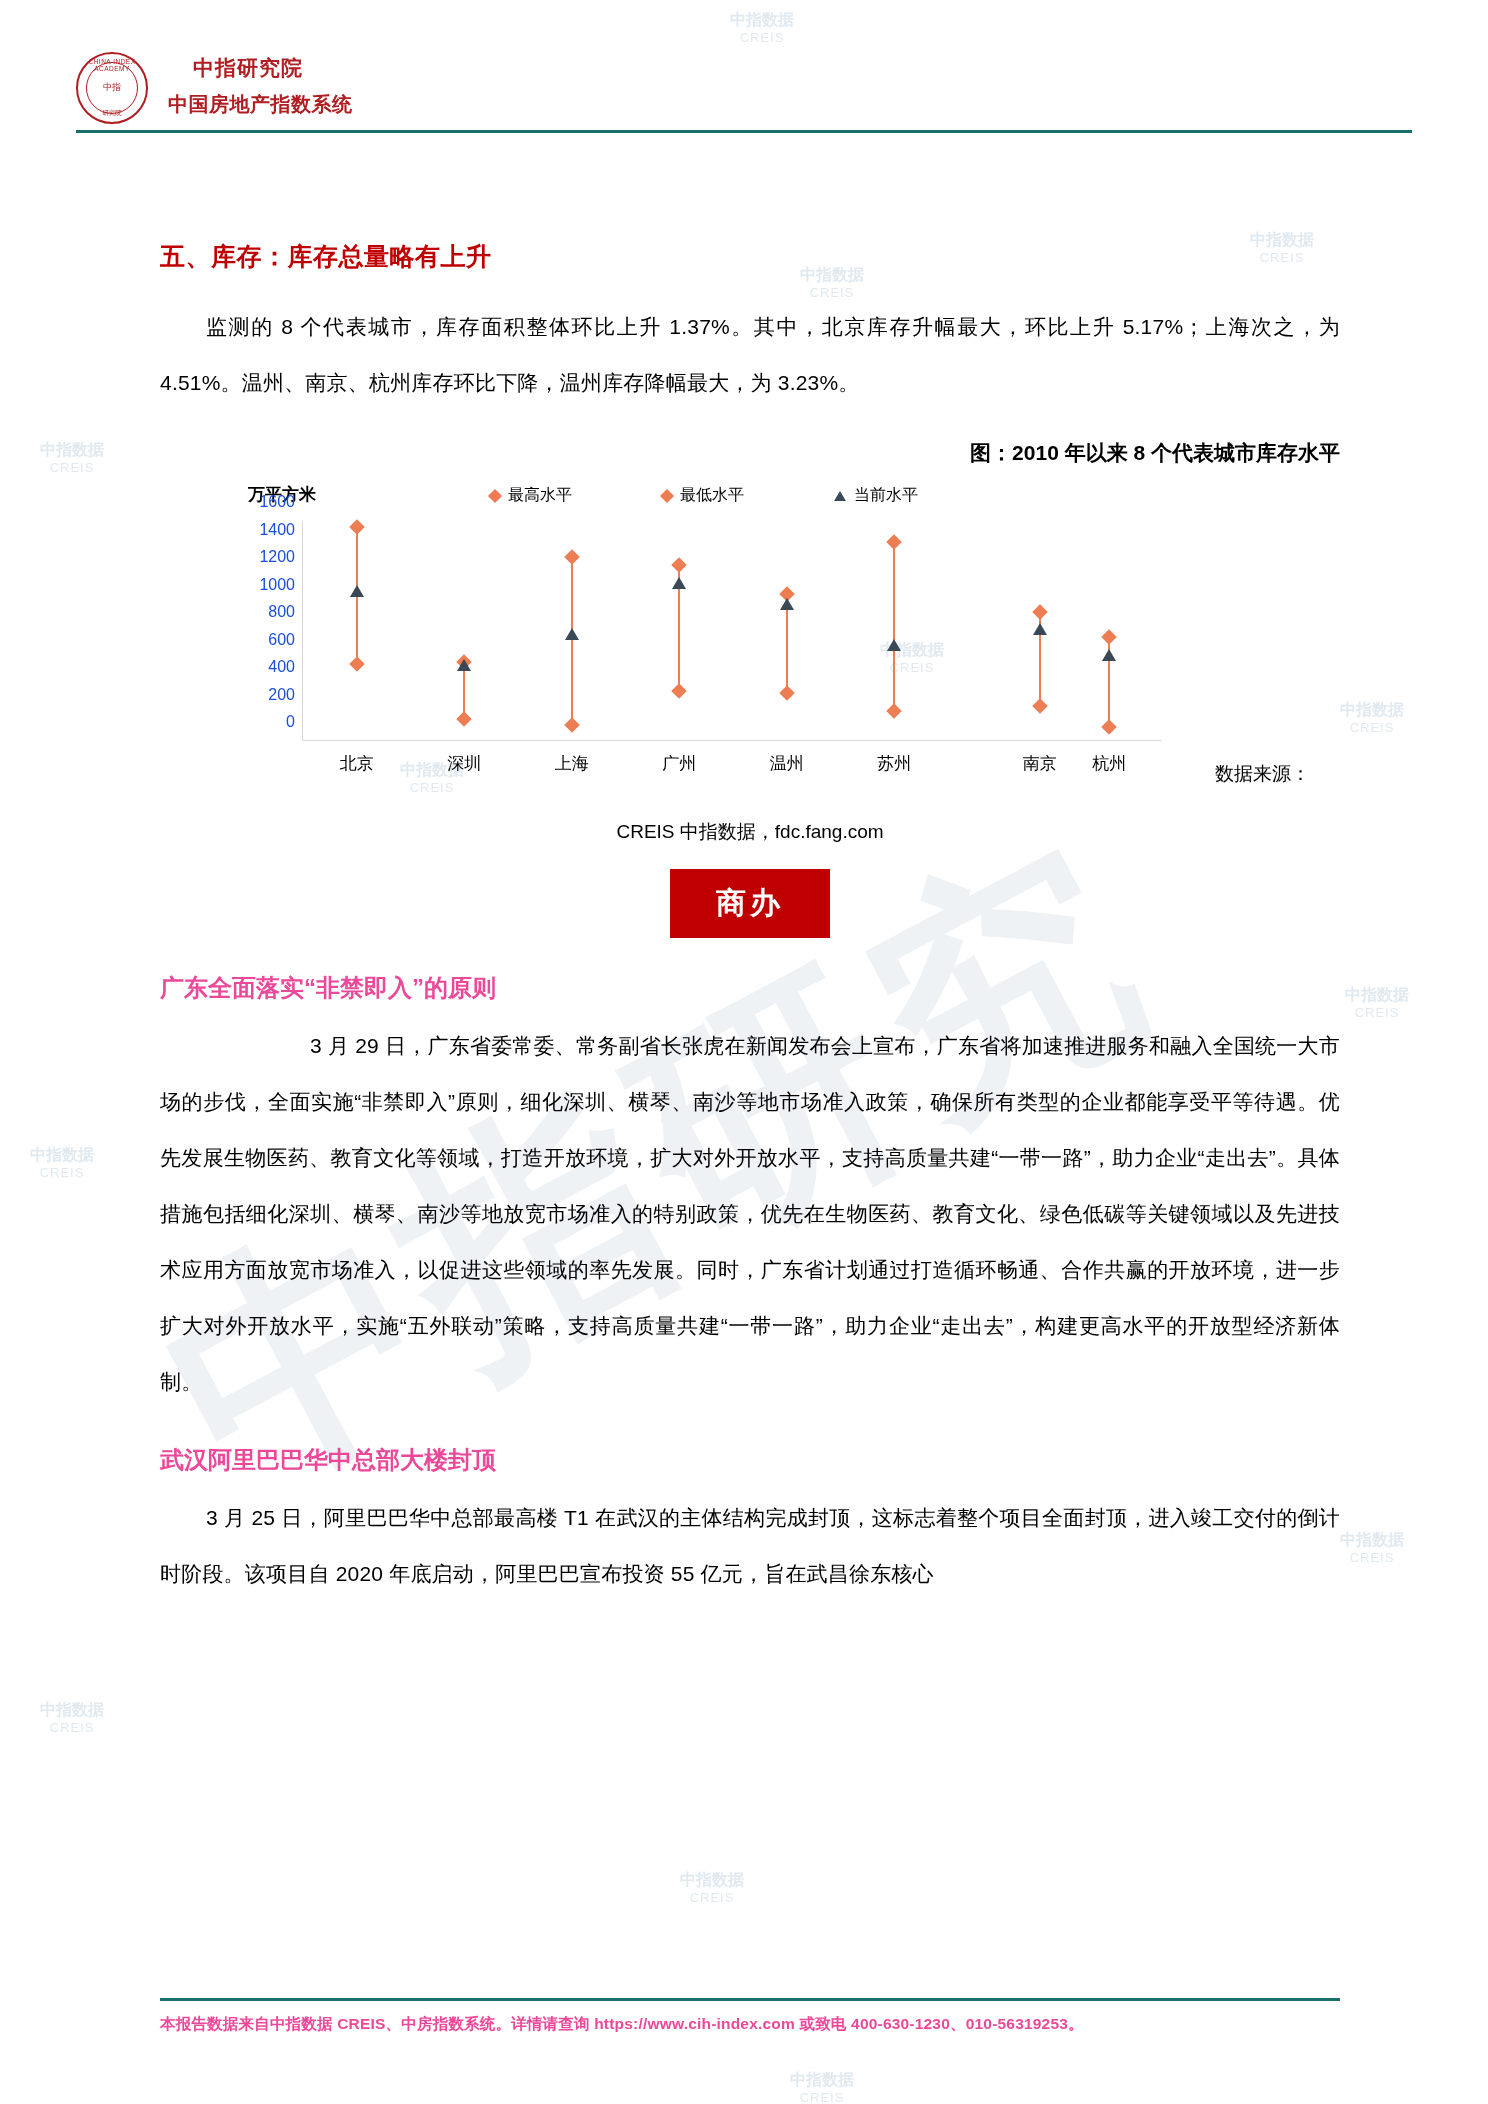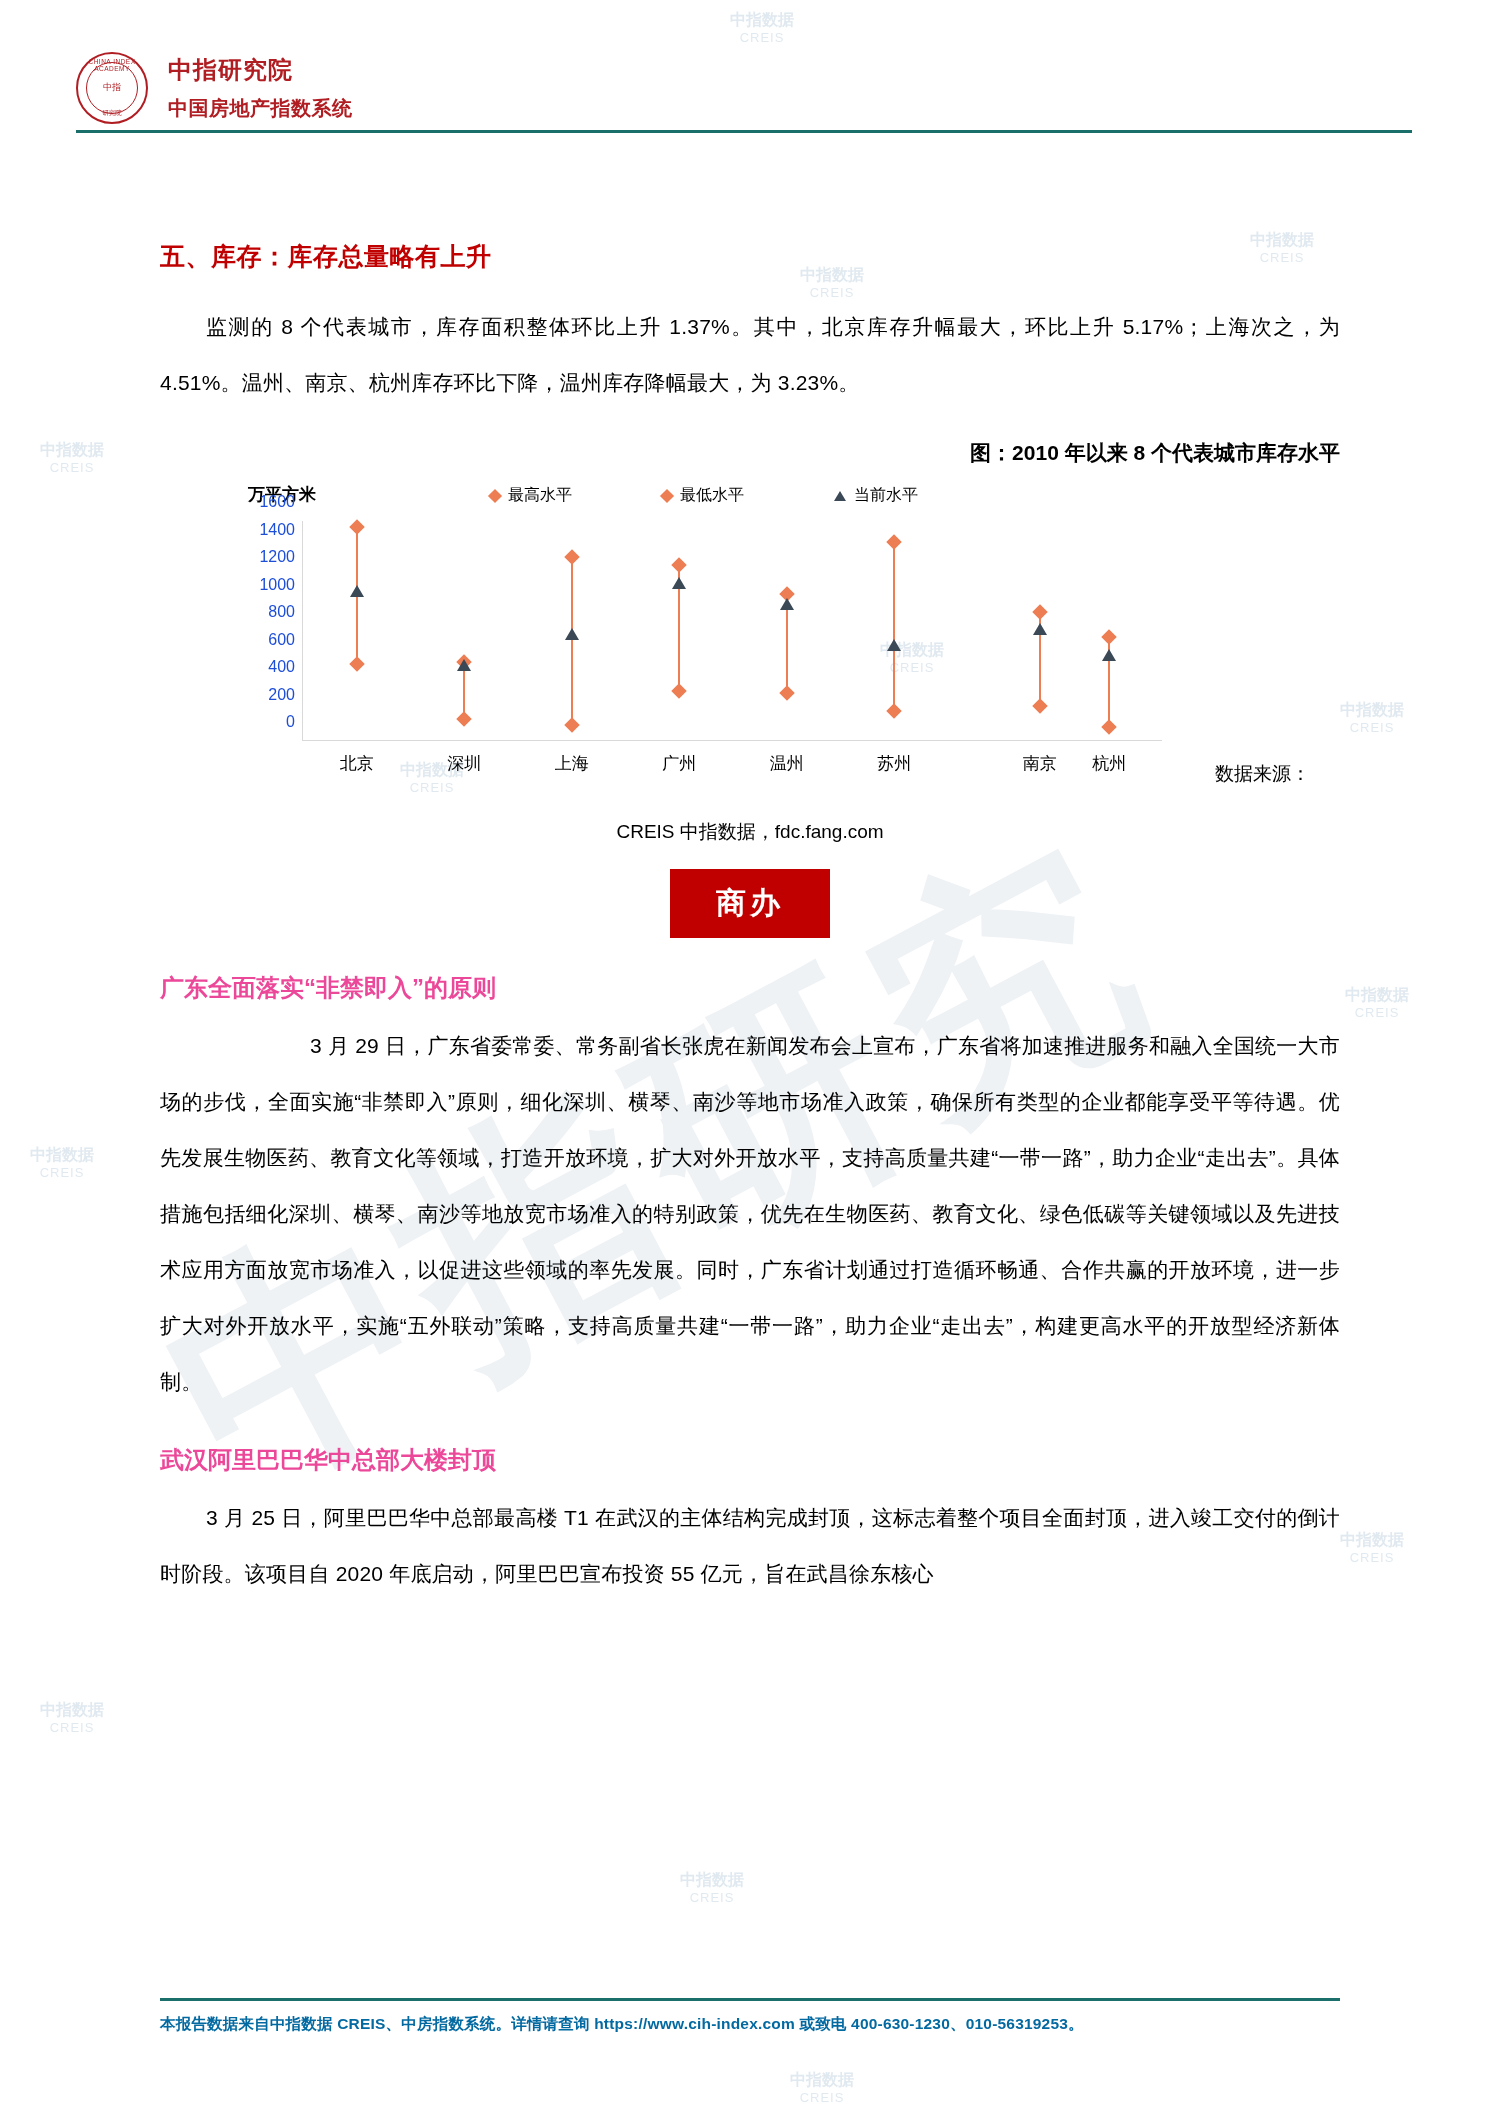--- a/index.html
+++ b/index.html
@@ -109,21 +109,21 @@
     width: 100%;
     text-align: center;
   }
   .brand {
     position: absolute;
     left: 92px;
     top: 2px;
     color: #b01d22;
     font-weight: bold;
   }
-  .brand .l1 { font-size: 24px; letter-spacing: 1px; }
+  .brand .l1 { font-size: 21px; letter-spacing: 1px; margin-left: 25px; }
   .brand .l2 { font-size: 20px; letter-spacing: 0.5px; margin-top: 9px; }
   .header-rule {
     position: absolute;
     left: 0;
     top: 78px;
     width: 1336px;
     height: 3px;
     background: #1b6f6a;
   }
 
@@ -294,21 +294,21 @@
     background: #1b6f6a;
     z-index: 3;
   }
   .footer-text {
     position: absolute;
     left: 160px;
     top: 2014px;
     width: 1180px;
     font-size: 15.5px;
     font-weight: bold;
-    color: #0369a1;
+    color: #ec4899;
     z-index: 3;
     letter-spacing: 0.2px;
   }
 </style>
 </head>
 <body>
 
 <div class="page">
 
   <div class="wm-layer">

